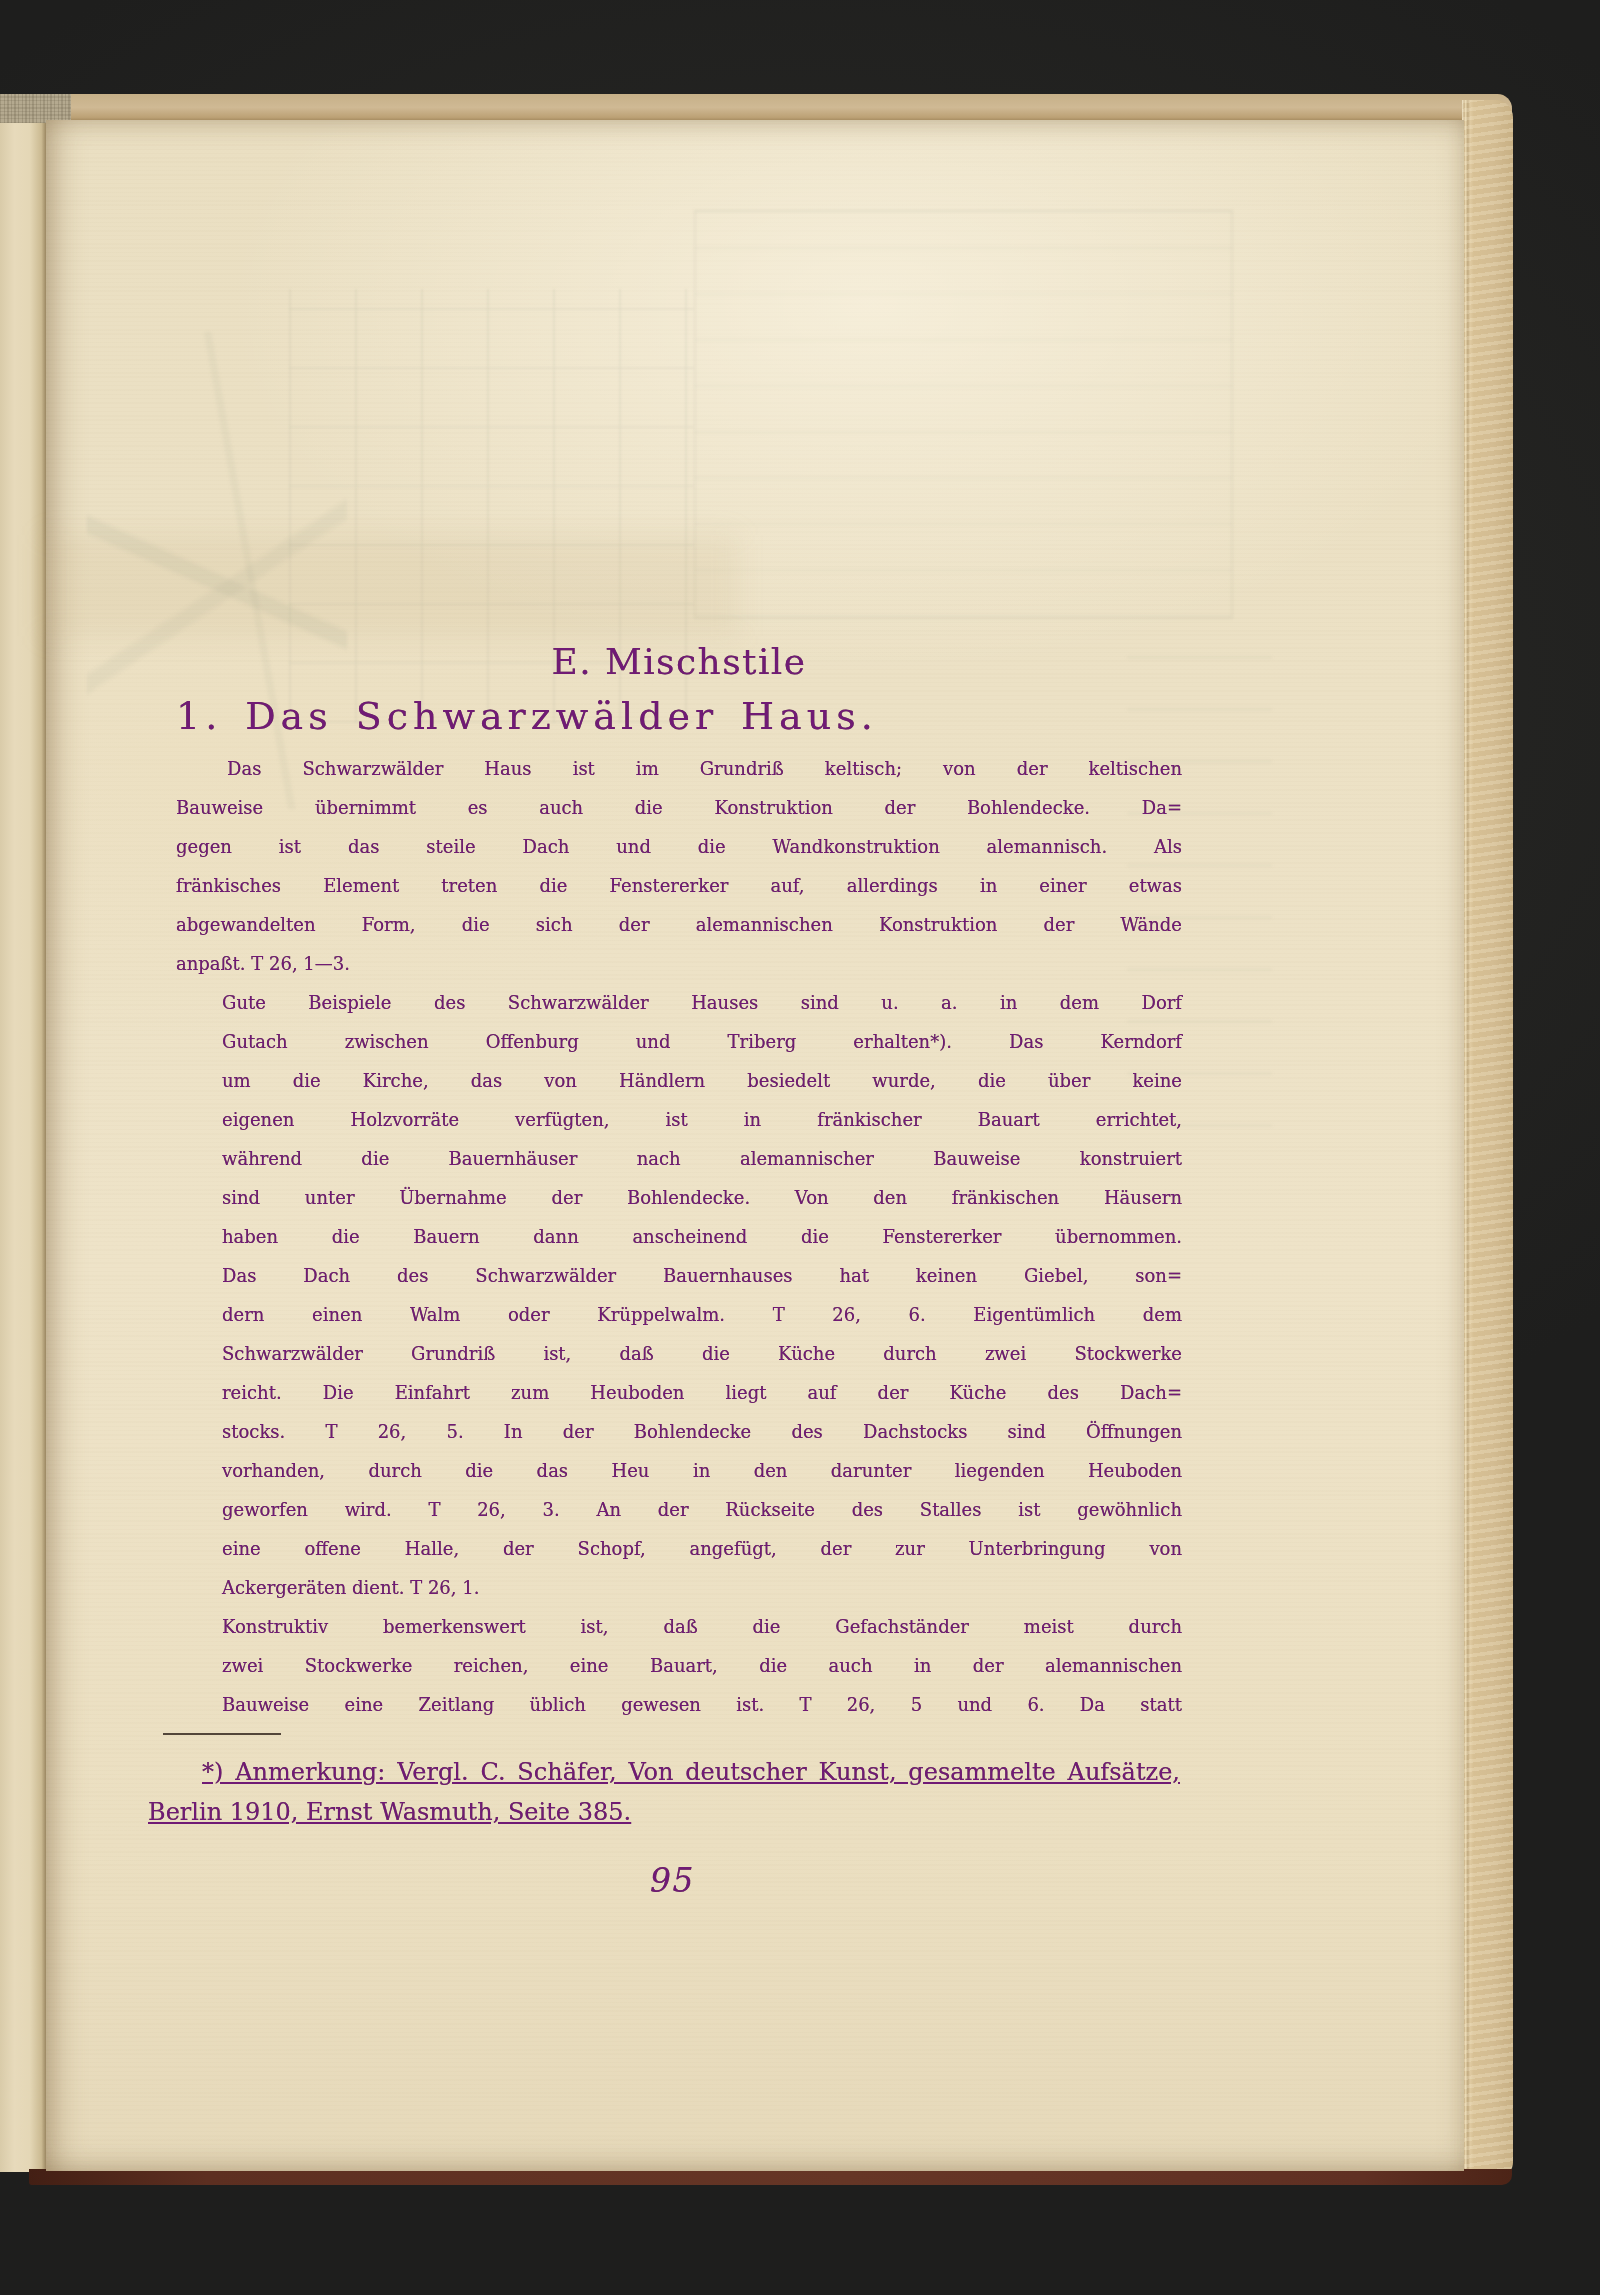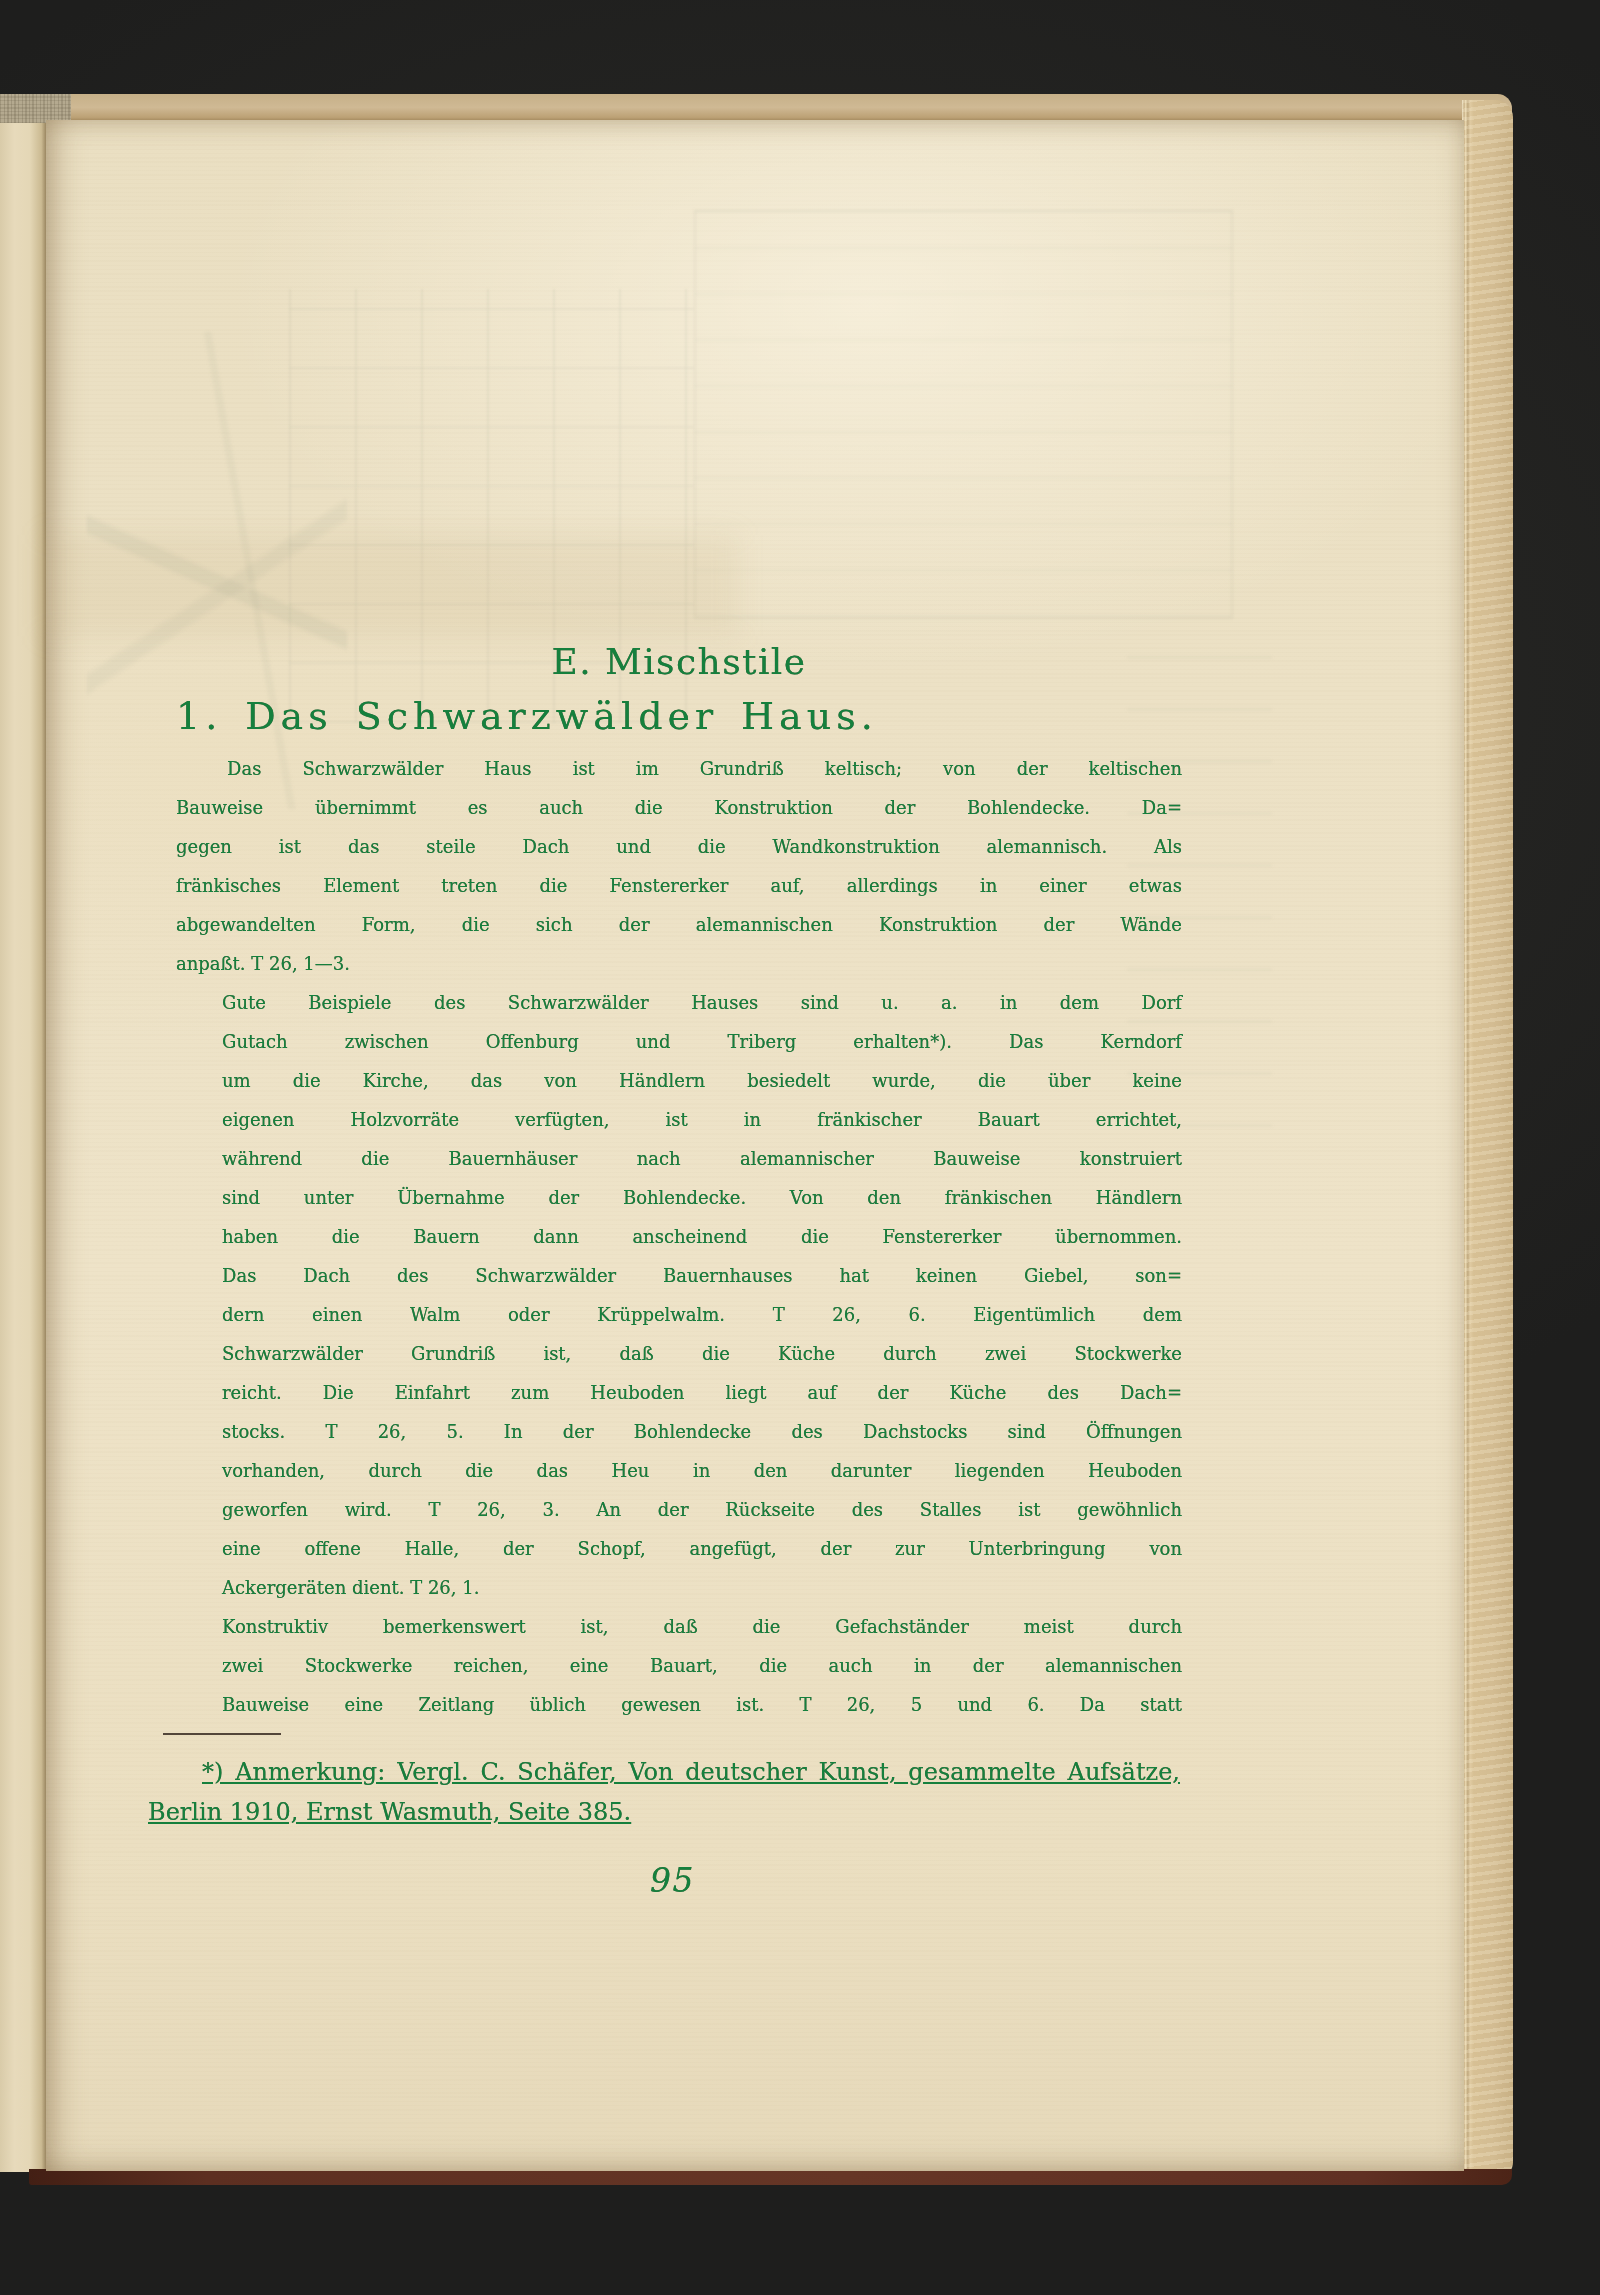--- a/index.html
+++ b/index.html
@@ -66,21 +66,21 @@
         repeating-linear-gradient(0deg, rgba(130,144,126,.065) 0 2.2px, transparent 2.2px 59px);}
   .g3{left:694px;top:210px;width:535px;height:405px;filter:blur(1.4px);
       border:2.2px solid rgba(130,144,126,.09);
       background:repeating-linear-gradient(0deg, rgba(130,144,126,.05) 0 2.2px, transparent 2.2px 46px);}
   .g4{left:43px;top:535px;width:694px;height:101px;filter:blur(13px);
       background:rgba(192,172,120,.13);}
   .g5{left:1127px;top:621px;width:145px;height:506px;filter:blur(1.4px);
       background:repeating-linear-gradient(0deg, rgba(130,144,126,.055) 0 2.9px, transparent 2.9px 52px);}
 
   
-  .ink{color:#15803d;text-shadow:0 0 0.4px rgba(73,58,43,.75);}
+  .ink{color:#701a75;text-shadow:0 0 0.4px rgba(73,58,43,.75);}
   .heading{left:176px;top:640px;width:1006px;text-align:center;
     font-size:36px;line-height:43px;letter-spacing:1.4px;}
   .subheading{left:176px;top:697px;font-size:38px;line-height:38px;
     letter-spacing:5px;word-spacing:5.8px;white-space:nowrap;}
   .textblock{left:176px;top:749px;width:1006px;font-size:18px;line-height:39px;}
   .tl{text-align:justify;text-align-last:justify;}
   .tl-end{text-align:justify;text-align-last:left;}
   .ind{margin-left:46px;}
   .fi{text-indent:51px;}
   .fn-rule{left:163px;top:1733px;width:118px;height:2.2px;background:#53463a;}
@@ -114,21 +114,21 @@
   <div class="tl">gegen ist das steile Dach und die Wandkonstruktion alemannisch. Als</div>
   <div class="tl">fränkisches Element treten die Fenstererker auf, allerdings in einer etwas</div>
   <div class="tl">abgewandelten Form, die sich der alemannischen Konstruktion der Wände</div>
   <div class="tl-end">anpaßt. T 26, 1—3.</div>
 
   <div class="tl ind">Gute Beispiele des Schwarzwälder Hauses sind u. a. in dem Dorf</div>
   <div class="tl ind">Gutach zwischen Offenburg und Triberg erhalten*). Das Kerndorf</div>
   <div class="tl ind">um die Kirche, das von Händlern besiedelt wurde, die über keine</div>
   <div class="tl ind">eigenen Holzvorräte verfügten, ist in fränkischer Bauart errichtet,</div>
   <div class="tl ind">während die Bauernhäuser nach alemannischer Bauweise konstruiert</div>
-  <div class="tl ind">sind unter Übernahme der Bohlendecke. Von den fränkischen Händlern</div>
+  <div class="tl ind">sind unter Übernahme der Bohlendecke. Von den fränkischen Häusern</div>
   <div class="tl ind">haben die Bauern dann anscheinend die Fenstererker übernommen.</div>
   <div class="tl ind">Das Dach des Schwarzwälder Bauernhauses hat keinen Giebel, son=</div>
   <div class="tl ind">dern einen Walm oder Krüppelwalm. T 26, 6. Eigentümlich dem</div>
   <div class="tl ind">Schwarzwälder Grundriß ist, daß die Küche durch zwei Stockwerke</div>
   <div class="tl ind">reicht. Die Einfahrt zum Heuboden liegt auf der Küche des Dach=</div>
   <div class="tl ind">stocks. T 26, 5. In der Bohlendecke des Dachstocks sind Öffnungen</div>
   <div class="tl ind">vorhanden, durch die das Heu in den darunter liegenden Heuboden</div>
   <div class="tl ind">geworfen wird. T 26, 3. An der Rückseite des Stalles ist gewöhnlich</div>
   <div class="tl ind">eine offene Halle, der Schopf, angefügt, der zur Unterbringung von</div>
   <div class="tl-end ind">Ackergeräten dient. T 26, 1.</div>

